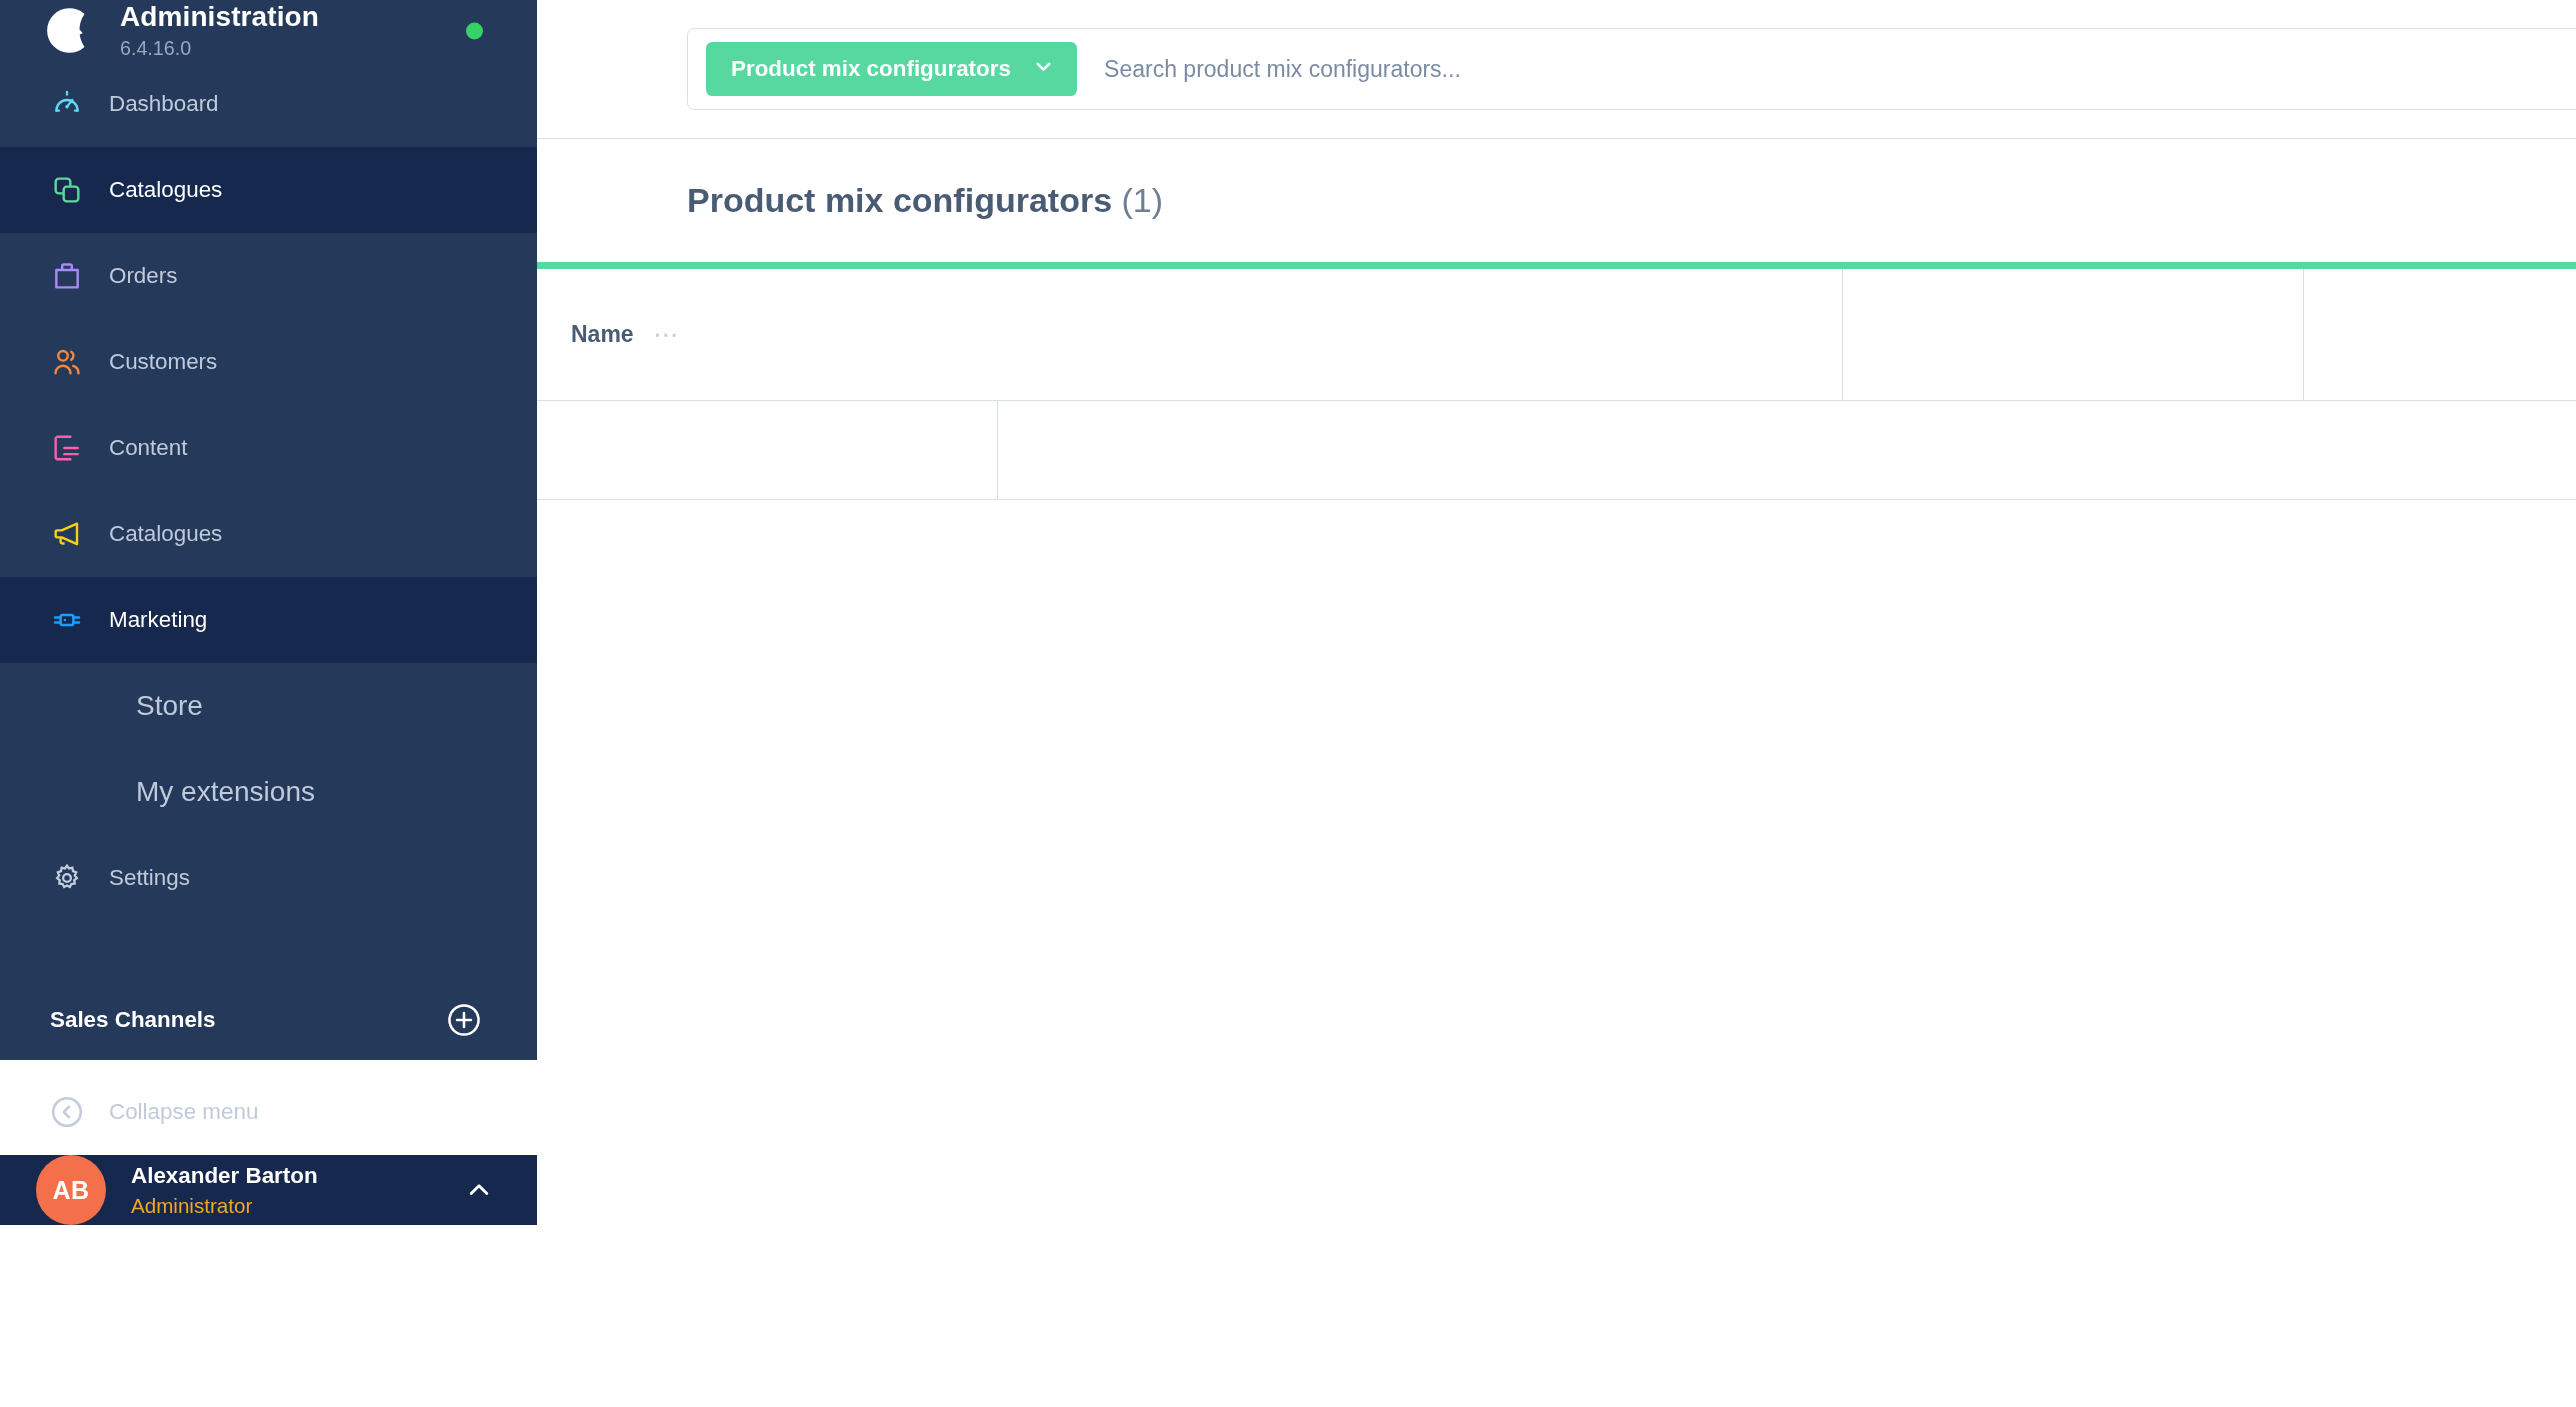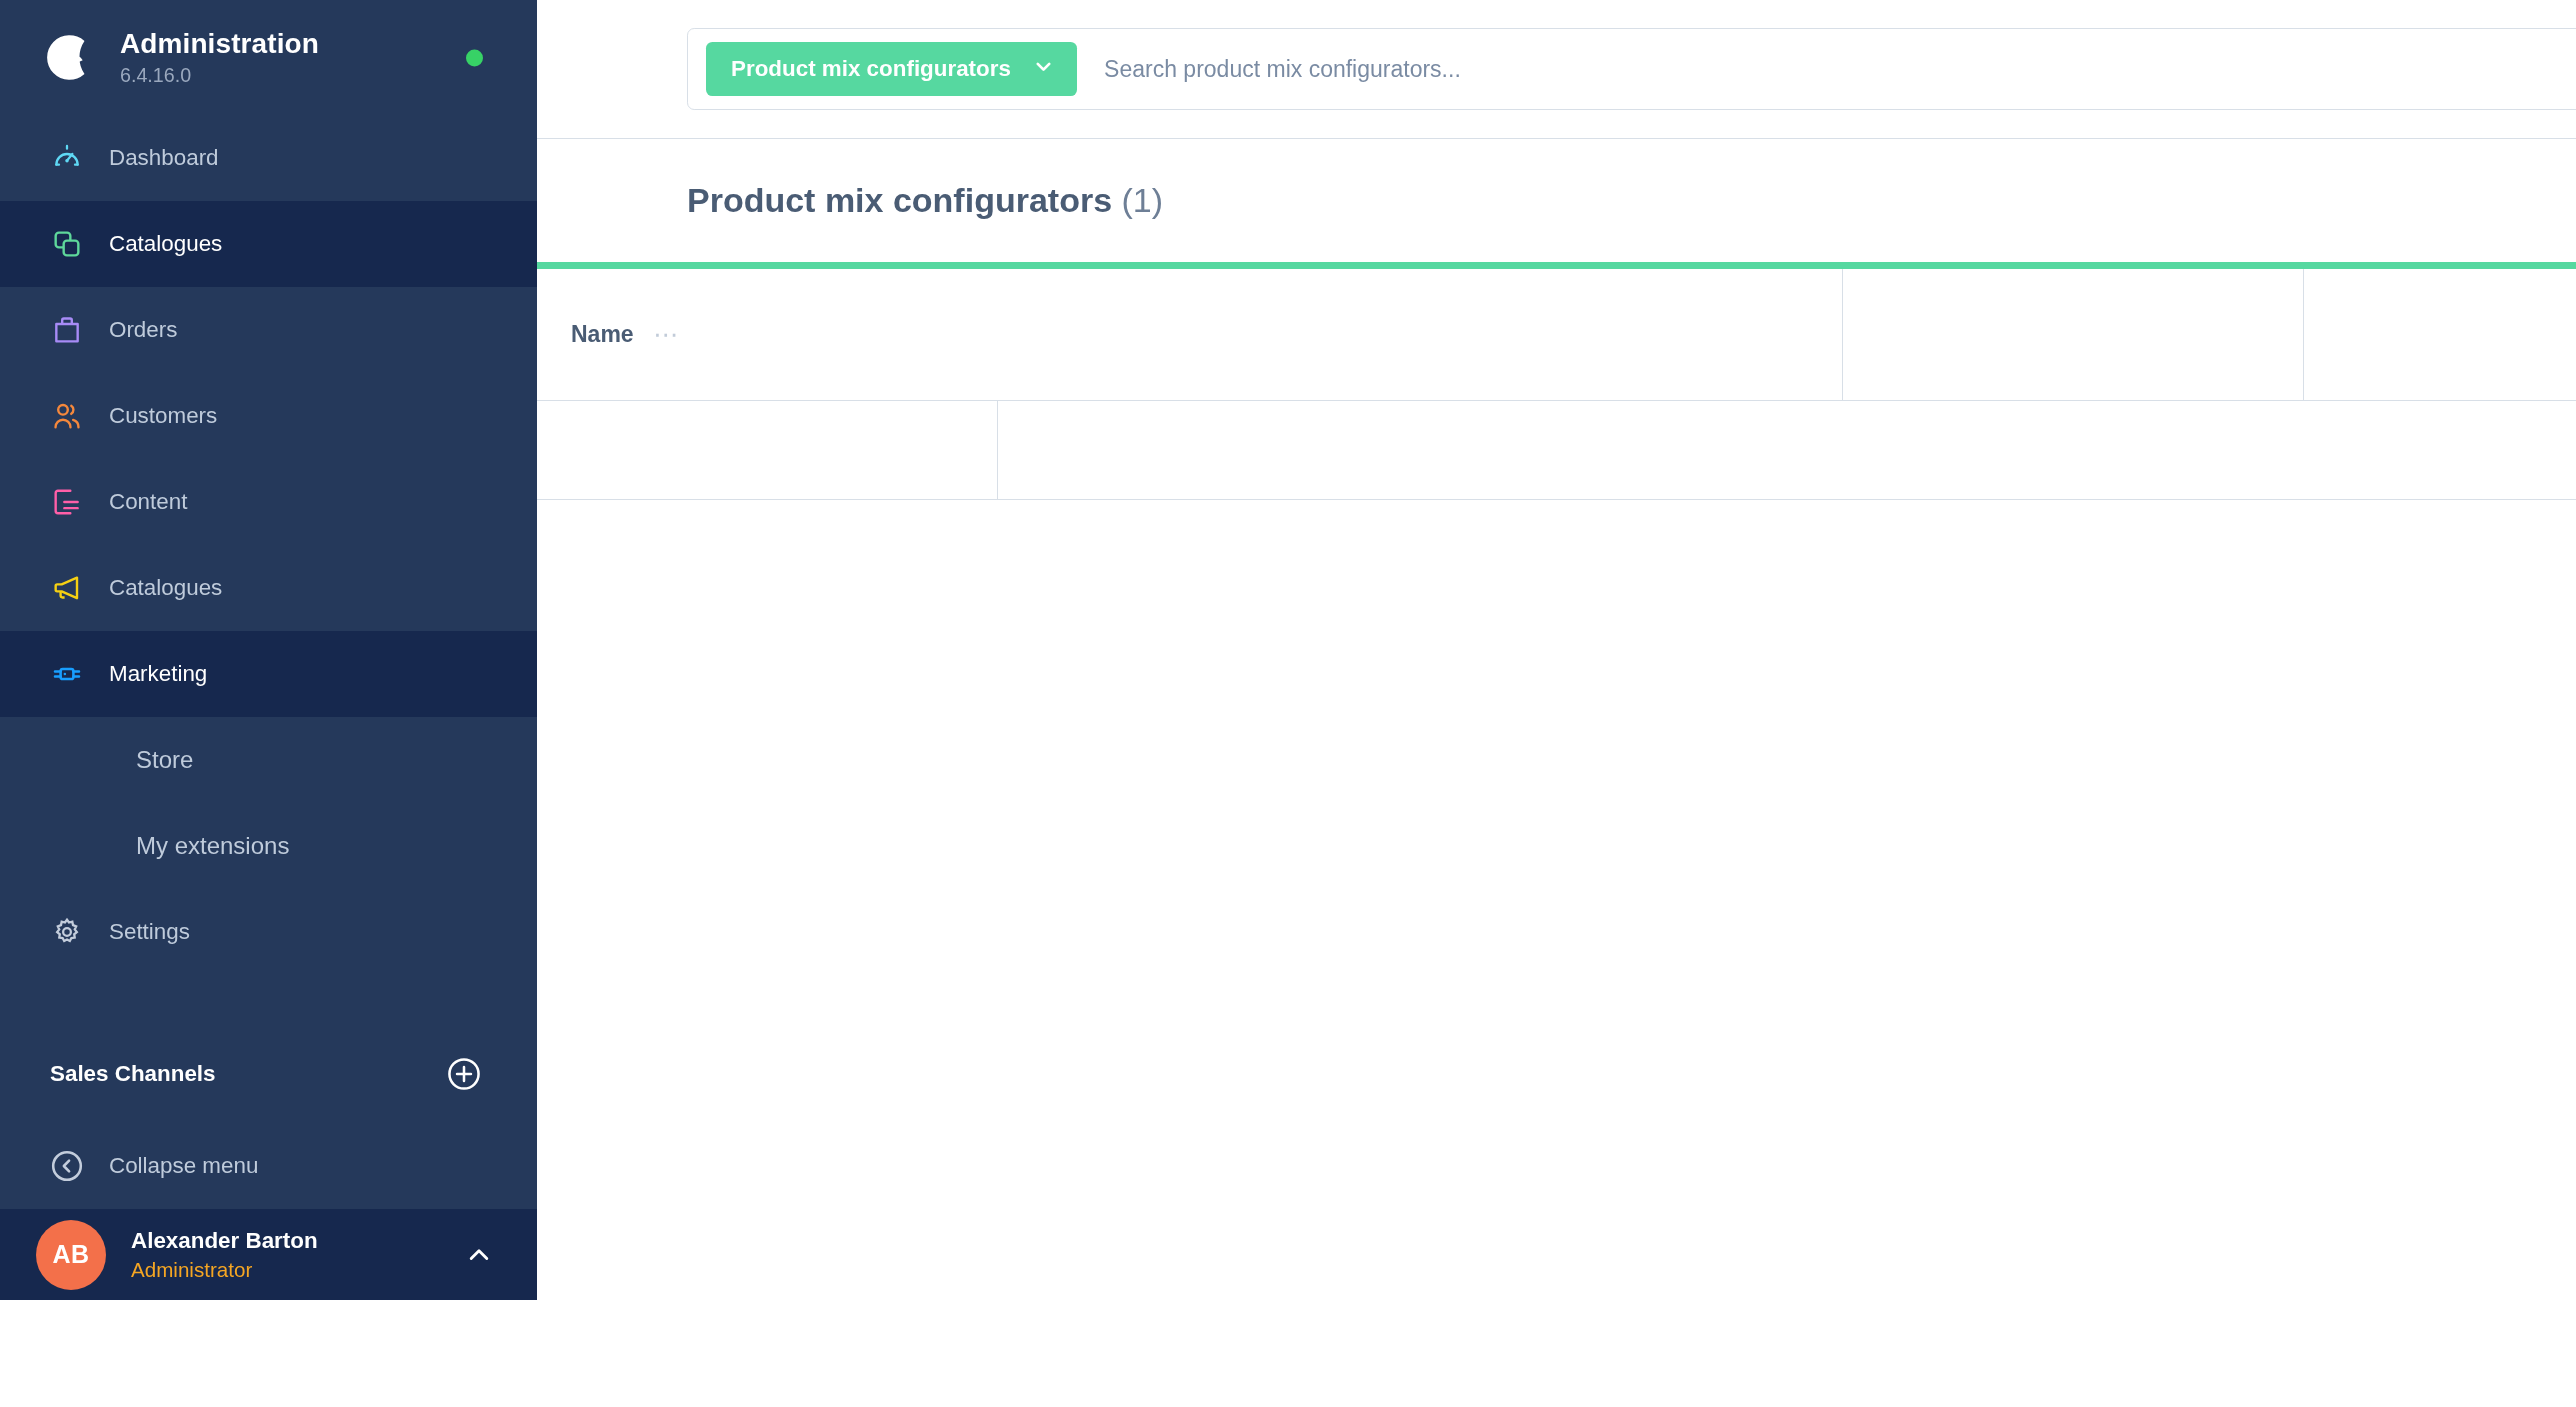--- a/index.html
+++ b/index.html
@@ -6,21 +6,21 @@
   html, body {
     width: 2576px; height: 1408px;
     font-family: "Liberation Sans", sans-serif;
     background: #ffffff;
     overflow: hidden;
   }
   .app { display: flex; width: 2576px; height: 1408px; }
 
   
   .sidebar {
-    width: 537px; height: 1300px;
+    width: 537px; height: 1060px;
     background: #25395B;
     display: flex; flex-direction: column;
     flex: 0 0 537px;
     position: relative;
   }
   .brand {
     height: 143px;
     display: flex; align-items: center;
     padding: 0 55px 0 38px;
     position: relative;
@@ -45,21 +45,21 @@
   }
   .nav-item.active { background: #16284E; }
   .nav-item.active .nav-label { color: #ffffff; }
   .nav-icon {
     width: 39px; height: 39px; flex: 0 0 39px; margin-right: 23px;
     display: flex; align-items: center; justify-content: center;
   }
   .nav-label { line-height: 1; }
   .nav-sub {
     height: 86px; display: flex; align-items: center;
-    padding-left: 136px; color: #BFCBDB; font-size: 24px; cursor: pointer;
+    padding-left: 136px; color: #BFCBDB; font-size: 28px; cursor: pointer;
   }
   .nav-settings {
     height: 86px; display: flex; align-items: center;
     padding-left: 47px; color: #BFCBDB; font-size: 22.4px; cursor: pointer;
   }
 
   .sc-header {
     height: 98px; display: flex; align-items: center;
     padding: 0 54px 0 50px; margin-top: 50px;
     justify-content: space-between;

